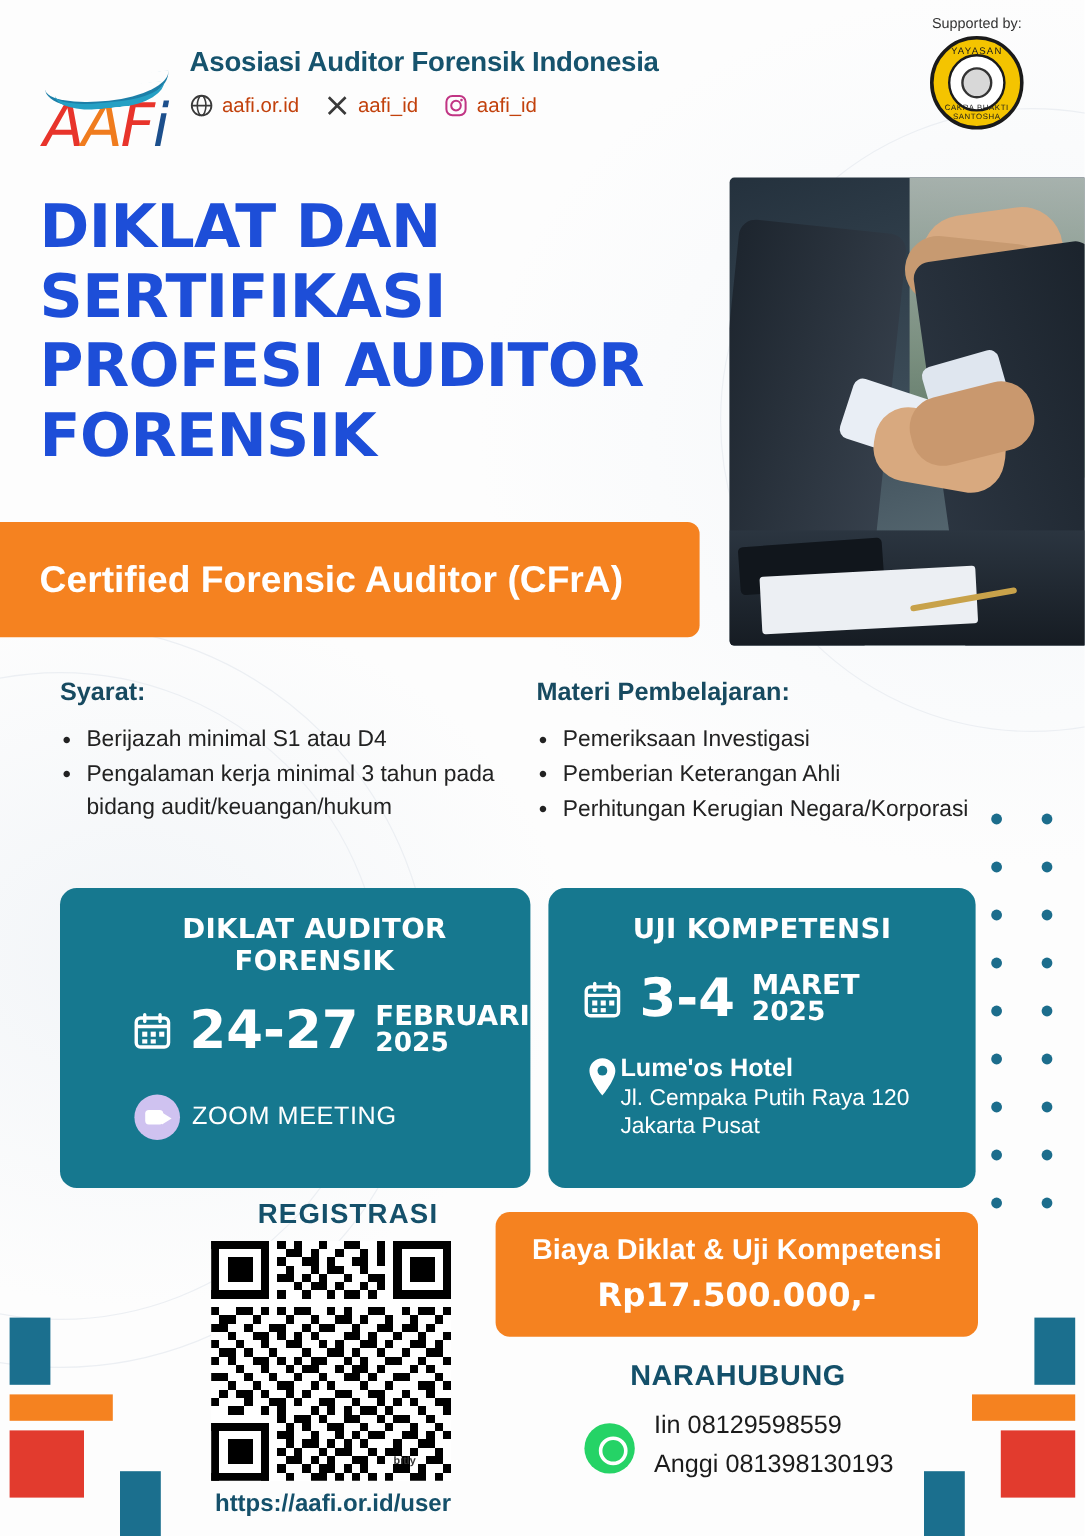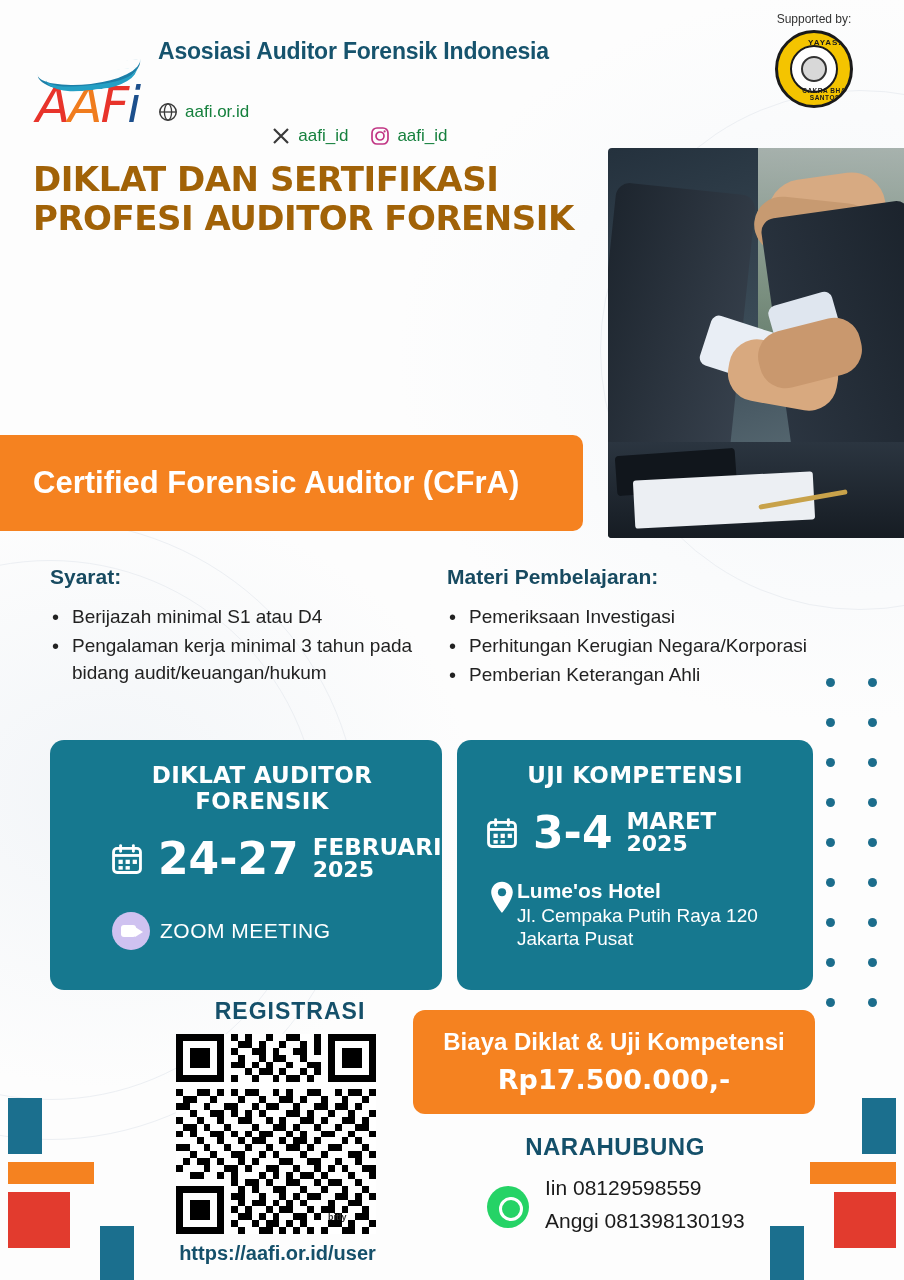--- a/index.html
+++ b/index.html
@@ -60,24 +60,24 @@
   }
 
   .org-name {
     position: absolute; left: 158px; top: 38px;
     font-size: 23px; font-weight: 700; color: #16536d;
     letter-spacing: -0.2px;
   }
   .social-row {
     position: absolute; left: 158px; top: 78px;
     display: flex; align-items: center; gap: 10px;
-    font-size: 17px; color: #15803d;
+    font-size: 17px; color: #c2410c;
   }
   .social-row .item { display: flex; align-items: center; gap: 7px; }
-  .social-row .item + .item { margin-left: 12px; margin-top: 48px; }
+  .social-row .item + .item { margin-left: 12px; }
   .ic { width: 20px; height: 20px; display: inline-block; }
 
   .supported {
     position: absolute; right: 30px; top: 12px;
     width: 120px; text-align: center;
   }
   .supported .cap { font-size: 12px; color: #333; margin-bottom: 4px; }
   .seal {
     width: 78px; height: 78px; margin: 0 auto;
     border-radius: 50%; background: #f4c400;
@@ -87,32 +87,32 @@
   .seal .inner {
     position: absolute; left: 12px; top: 12px; right: 12px; bottom: 12px;
     border-radius: 50%; background: #fff; border: 2px solid #1a1a1a;
   }
   .seal .crest {
     position: absolute; left: 50%; top: 50%; transform: translate(-50%,-50%);
     width: 26px; height: 26px; border-radius: 50%;
     background: #d8d8d8; border: 2px solid #333;
   }
   .seal .t-top, .seal .t-bot {
-    position: absolute; left: 16px; width: 100%; text-align: center;
-    font-size: 8px; font-weight: 700; color: #1a1a1a; letter-spacing: 1px;
+    position: absolute; left: 0; width: 100%; text-align: center;
+    font-size: 8px; font-weight: 400; color: #1a1a1a; letter-spacing: 1px;
   }
   .seal .t-top { top: 5px; }
   .seal .t-bot { bottom: 4px; font-size: 6.5px; letter-spacing: .5px; }
 
   
   .title {
     position: absolute; left: 33px; top: 160px; width: 560px;
     font-family: "DejaVu Sans", sans-serif;
-    font-size: 34px; font-weight: 800;
-    color: #a16207;
+    font-size: 50px; font-weight: 800;
+    color: #1d4ed8;
     line-height: 1.16;
     letter-spacing: -0.5px;
     text-transform: uppercase;
   }
   .photo {
     position: absolute; right: 0px; top: 148px; width: 296px; height: 390px;
     border-radius: 4px 0 0 4px;
     overflow: hidden;
     background: linear-gradient(160deg,#24313d 0%, #3a4a56 45%, #6c7f85 100%);
   }
@@ -429,22 +429,22 @@
 
   <div class="col-head" id="syarat-head">Syarat:</div>
   <ul class="plist" id="syarat-list">
     <li>Berijazah minimal S1 atau D4</li>
     <li>Pengalaman kerja minimal 3 tahun pada bidang audit/keuangan/hukum</li>
   </ul>
 
   <div class="col-head" id="materi-head">Materi Pembelajaran:</div>
   <ul class="plist" id="materi-list">
     <li>Pemeriksaan Investigasi</li>
+    <li>Pemberian Keterangan Ahli</li>
     <li>Perhitungan Kerugian Negara/Korporasi</li>
-    <li>Pemberian Keterangan Ahli</li>
   </ul>
 
   <div class="dots">
     <div class="row">
         <span class="d"></span>
         <span class="d"></span>
       </div>
     <div class="row">
         <span class="d"></span>
         <span class="d"></span>

